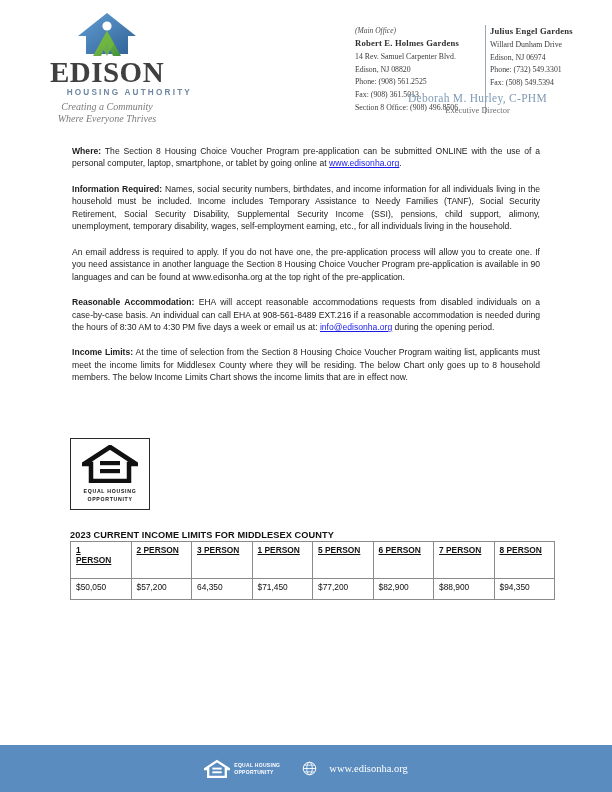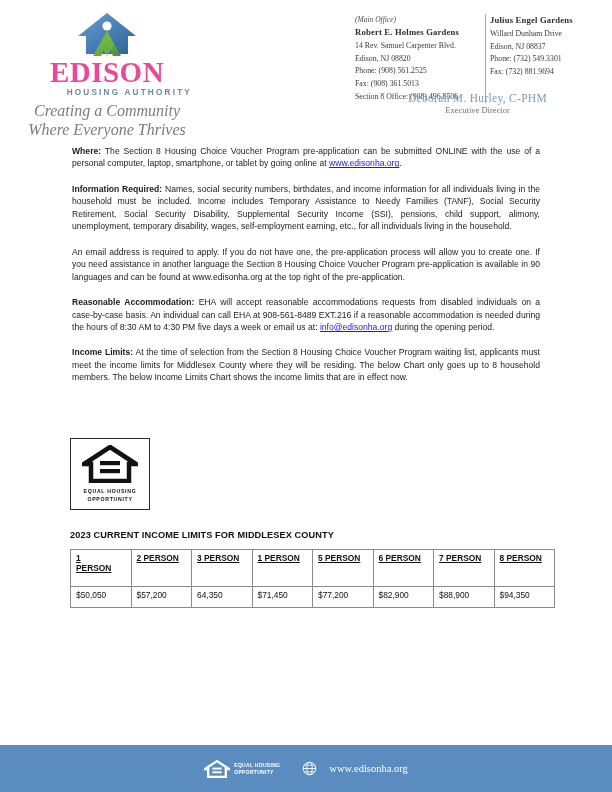--- a/index.html
+++ b/index.html
@@ -41,46 +41,46 @@
     width: 62px;
     height: 46px;
     margin: 0 auto 1px auto;
     position: relative;
   }
   .logo-wordmark {
     font-family: "Liberation Serif", serif;
     font-size: 29px;
     font-weight: bold;
     letter-spacing: 0.5px;
-    color: #ec4899;
+    color: #404040;
     line-height: 0.95;
   }
   .logo-sub {
     font-family: "Liberation Sans", sans-serif;
     font-size: 8.2px;
     font-weight: bold;
     letter-spacing: 2.2px;
     color: #6f86a0;
     margin-top: 1px;
     margin-left: 2px;
     text-align: right;
   }
   .logo-tag {
     font-family: "Liberation Serif", serif;
     font-style: italic;
-    font-size: 16px;
+    font-size: 10px;
     color: #7c7c7c;
     line-height: 1.22;
     margin-top: 4px;
   }
 
   .contact-wrap {
     position: absolute;
     left: 355px;
-    top: 14px;
+    top: 25px;
     width: 245px;
     display: flex;
     flex-direction: row;
   }
   .contact-col {
     font-family: "Liberation Serif", serif;
     font-size: 7.8px;
     color: #3b3b3b;
     line-height: 1.62;
   }
@@ -171,21 +171,21 @@
     position: absolute;
     left: 70px;
     top: 530px;
     width: 485px;
   }
   .table-title {
     font-size: 9.2px;
     font-weight: bold;
     color: #111;
     letter-spacing: 0.1px;
-    margin-bottom: 9px;
+    margin-bottom: 1px;
   }
   table.limits {
     border-collapse: collapse;
     width: 485px;
     table-layout: fixed;
   }
   table.limits td {
     border: 1px solid #8a8a8a;
     padding: 3px 5px;
     font-size: 8.4px;
@@ -285,23 +285,23 @@
         <div class="contact-name contact-line">Robert E. Holmes Gardens</div>
         <div class="contact-line">14 Rev. Samuel Carpenter Blvd.</div>
         <div class="contact-line">Edison, NJ 08820</div>
         <div class="contact-line">Phone: (908) 561.2525</div>
         <div class="contact-line">Fax: (908) 361.5013</div>
         <div class="contact-line">Section 8 Office: (908) 496.8506</div>
       </div>
       <div class="contact-col second">
         <div class="contact-name contact-line">Julius Engel Gardens</div>
         <div class="contact-line">Willard Dunham Drive</div>
-        <div class="contact-line">Edison, NJ 08837</div>
+        <div class="contact-line">Edison, NJ 06974</div>
         <div class="contact-line">Phone: (732) 549.3301</div>
-        <div class="contact-line">Fax: (732) 881.9694</div>
+        <div class="contact-line">Fax: (508) 549.5394</div>
       </div>
     </div>
 
     <div class="director">
       <div class="director-name">Deborah M. Hurley, C-PHM</div>
       <div class="director-title">Executive Director</div>
     </div>
   </div>
 
   <div class="content">

